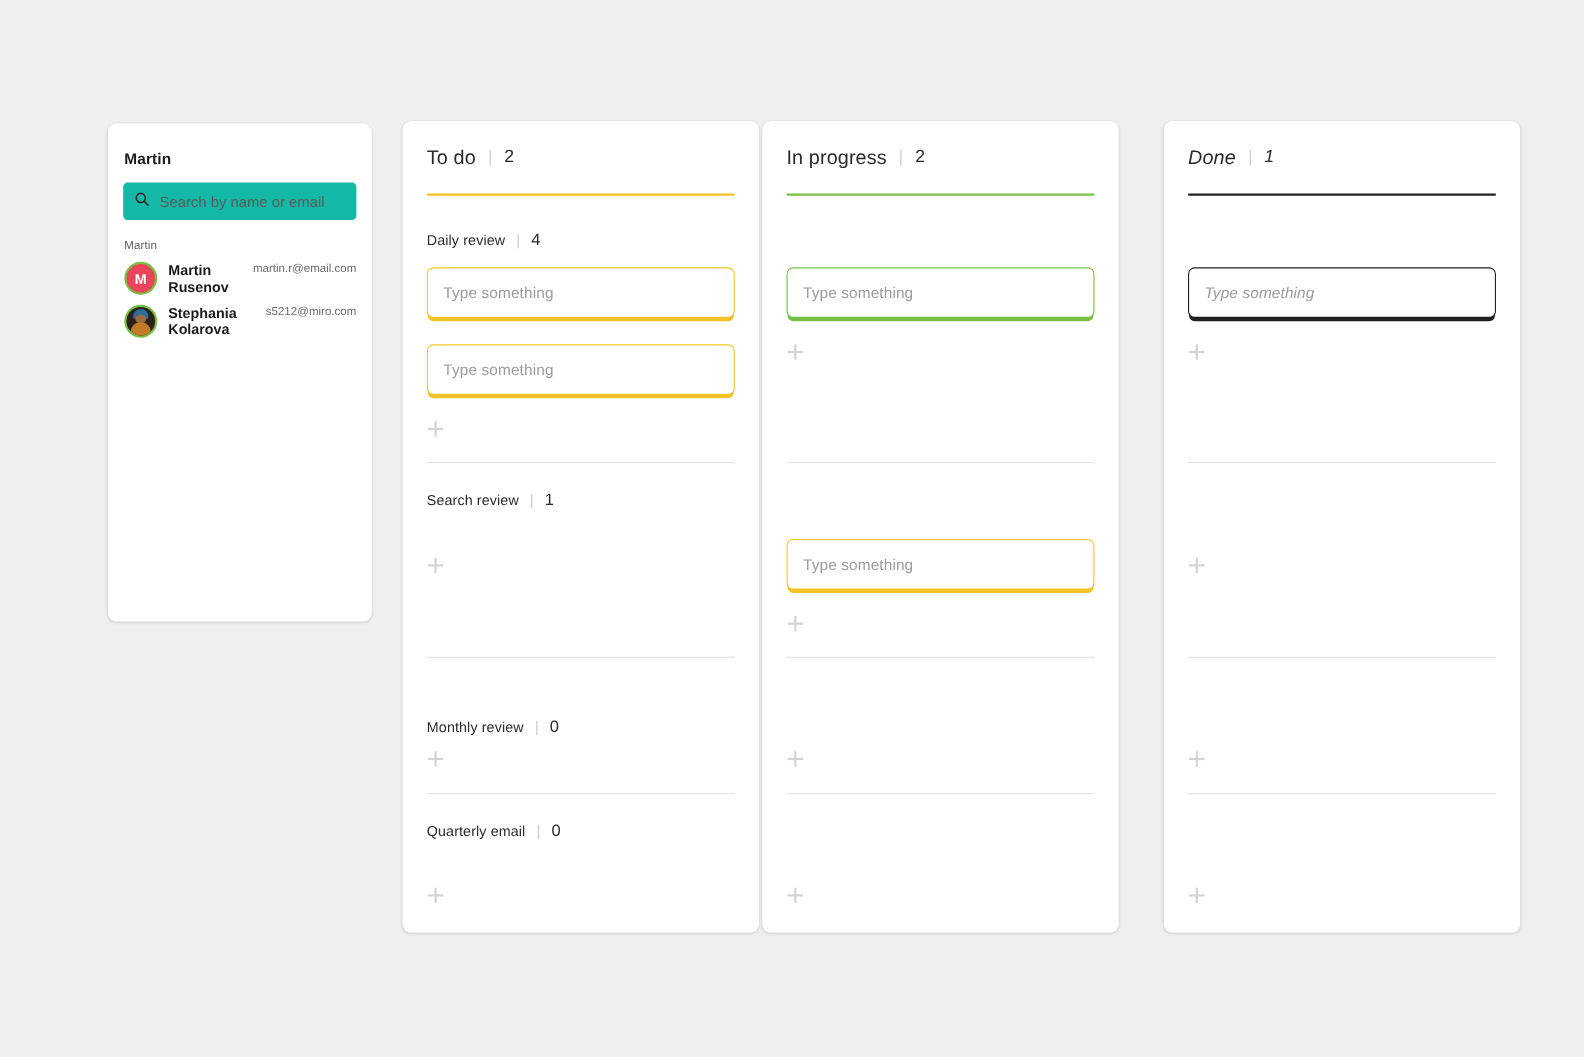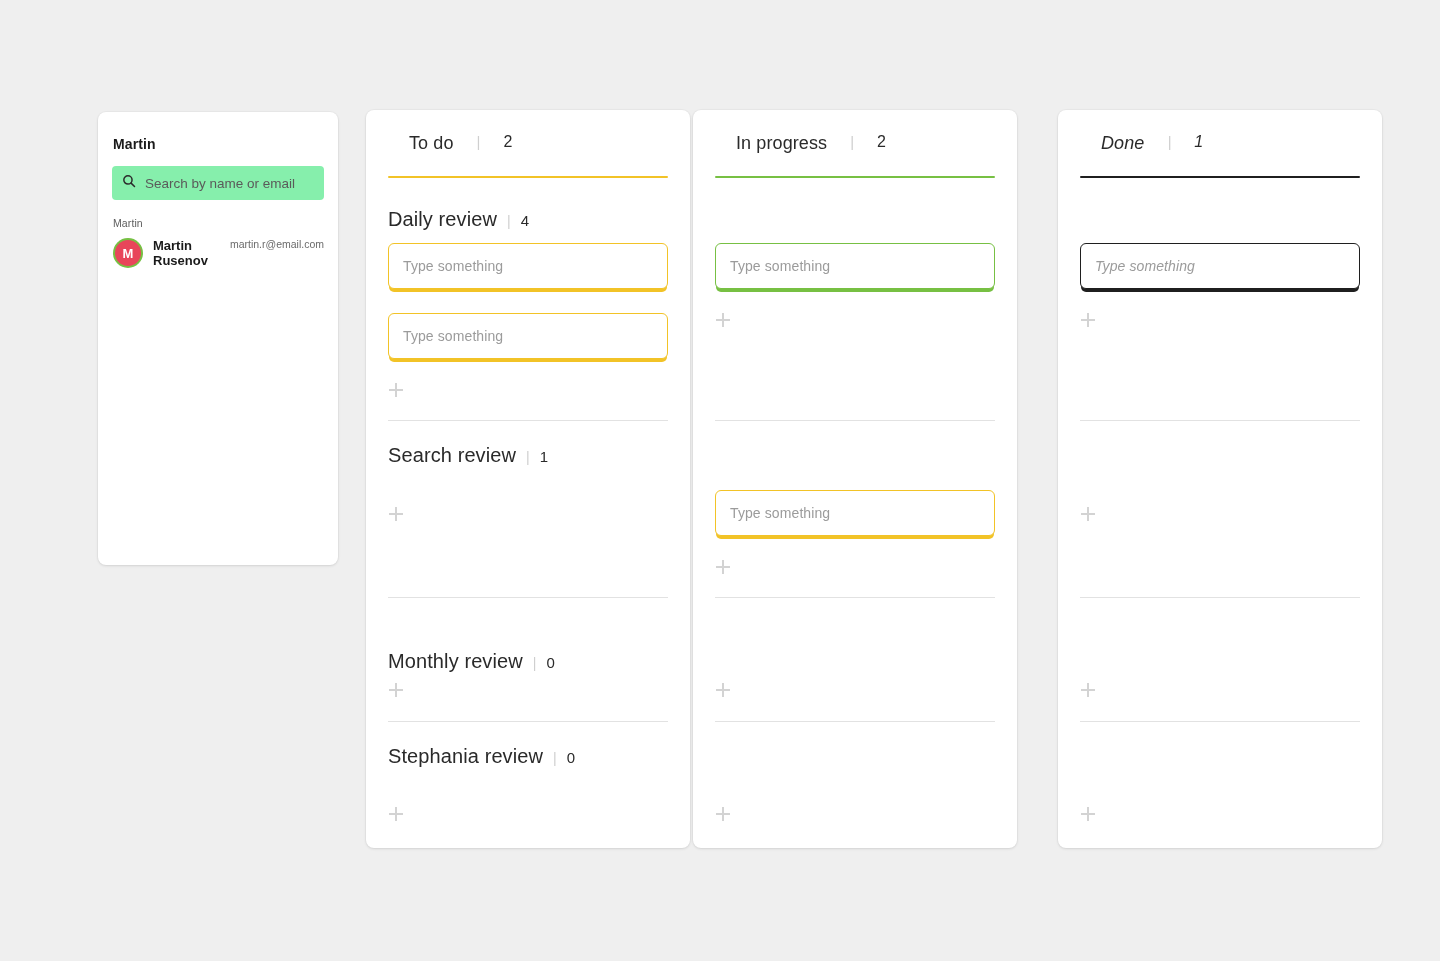--- a/index.html
+++ b/index.html
@@ -36,21 +36,21 @@
     font-size: 14px;
     font-weight: bold;
     color: #1a1a1a;
     letter-spacing: 0.1px;
     margin: 10px 0 0 1px;
   }
 
   .search-box {
     margin-top: 14px;
     height: 34px;
-    background: #86efac;
+    background: #14b8a6;
     border-radius: 4px;
     display: flex;
     align-items: center;
     padding: 0 10px;
     gap: 9px;
     cursor: text;
   }
   .search-icon { flex: 0 0 auto; display: block; color: #2b2b2b; }
   .search-input {
     flex: 1 1 auto;
@@ -145,23 +145,22 @@
   .col-done     { left: 1058px; font-style: italic; }
 
   .col-inner { position: relative; width: 100%; height: 100%; }
 
   .col-header {
     position: absolute;
     left: 22px;
     top: 22px;
     width: 280px;
     display: flex;
-    align-items: flex-start;
-    gap: 23px;
-    margin-left: 21px;
+    align-items: center;
+    gap: 11px;
   }
   .col-title {
     font-size: 18px;
     color: #2a2a2a;
     line-height: 22px;
     letter-spacing: 0.1px;
   }
   .col-sep { color: #cfcfcf; font-size: 15px; line-height: 20px; }
   .col-count { font-size: 16px; color: #2a2a2a; line-height: 20px; }
 
@@ -180,21 +179,21 @@
   
   .row-block { position: absolute; left: 22px; width: 280px; }
 
   .row-header {
     display: flex;
     align-items: baseline;
     gap: 10px;
     height: 24px;
   }
   .row-title {
-    font-size: 20px;
+    font-size: 13px;
     color: #2a2a2a;
     line-height: 22px;
     letter-spacing: 0.1px;
   }
   .row-sep { color: #cfcfcf; font-size: 14px; }
   .row-count { font-size: 15px; color: #2a2a2a; }
 
   .row-divider {
     position: absolute;
     left: 22px;
@@ -276,20 +275,33 @@
     <div class="person-row">
       <div class="avatar-wrap">
         <div class="avatar" style="background:#e8455a;">M</div>
       </div>
       <div class="person-meta">
         <div class="person-name">Martin Rusenov</div>
         <div class="person-email">martin.r@email.com</div>
       </div>
     </div>
 
+    <div class="person-row">
+      <div class="avatar-wrap">
+        <div class="avatar avatar-photo">
+          <span class="p-hair"></span>
+          <span class="p-face"></span>
+          <span class="p-body"></span>
+        </div>
+      </div>
+      <div class="person-meta">
+        <div class="person-name">Stephania Kolarova</div>
+        <div class="person-email">s5212@miro.com</div>
+      </div>
+    </div>
   </div>
 
   <div class="column col-todo">
     <div class="col-inner">
 
       <div class="col-header">
         <span class="col-title">To do</span>
         <span class="col-sep">|</span>
         <span class="col-count">2</span>
       </div>
@@ -326,21 +338,21 @@
           <span class="row-title">Monthly review</span>
           <span class="row-sep">|</span>
           <span class="row-count">0</span>
         </div>
       </div>
       <div class="add-btn" style="top:570px;"></div>
       <div class="row-divider" style="top:611px;"></div>
 
       <div class="row-block" style="top:635px;">
         <div class="row-header">
-          <span class="row-title">Stephania review</span>
+          <span class="row-title">Quarterly email</span>
           <span class="row-sep">|</span>
           <span class="row-count">0</span>
         </div>
       </div>
       <div class="add-btn" style="top:694px;"></div>
 
     </div>
   </div>
 
   <div class="column col-progress">

